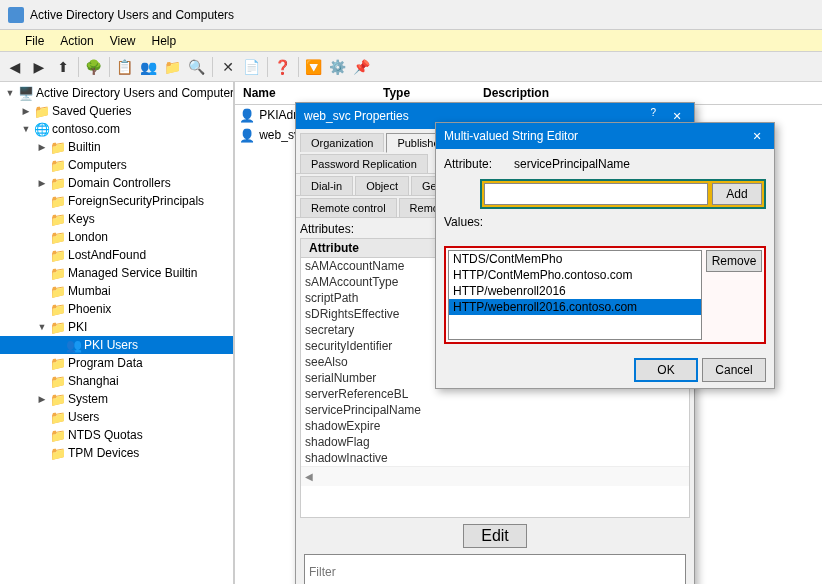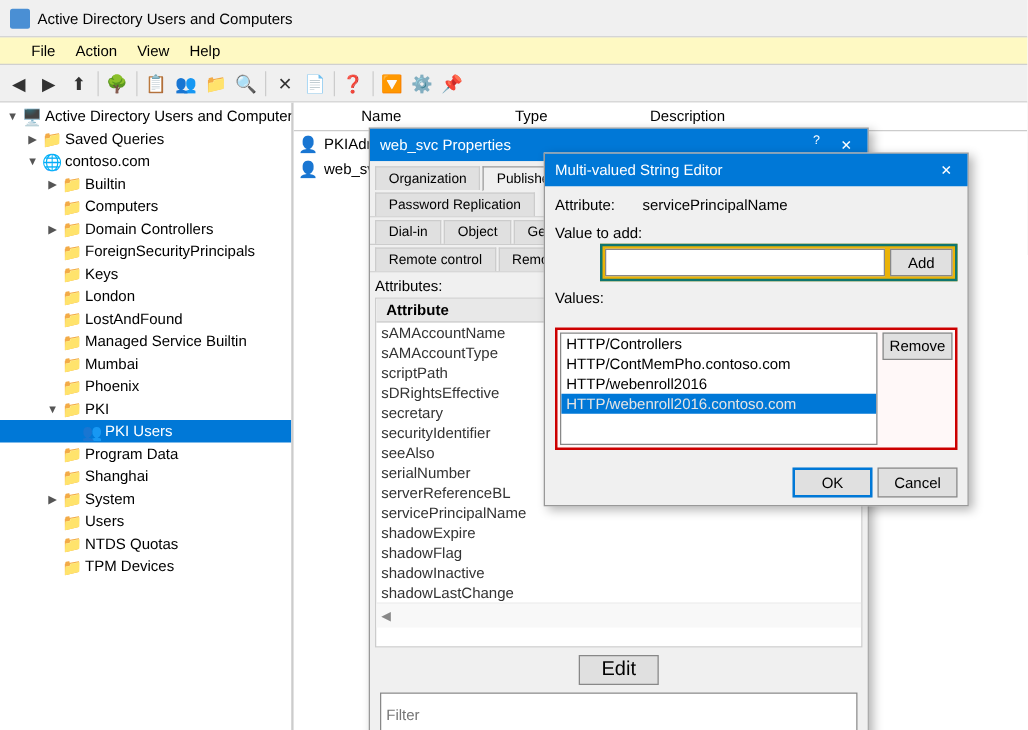--- a/index.html
+++ b/index.html
@@ -116,24 +116,23 @@
       position: relative;
     }
     .list-header {
       display: flex;
       background: #fff;
       border-bottom: 1px solid #ccc;
       padding: 2px 0;
     }
     .list-col-header {
       padding: 2px 8px;
-      font-weight: normal;
-      font-size: 12px;
-      cursor: pointer;
-      text-align: center;
+      font-weight: bold;
+      font-size: 12px;
+      cursor: pointer;
     }
 
     .list-rows { overflow-y: auto; flex: 1; }
     .list-row {
       display: flex;
       align-items: center;
       padding: 1px 4px;
       cursor: pointer;
       height: 20px;
     }
@@ -308,21 +307,21 @@
       height: 90px;
       border: 1px solid #888;
       background: #fff;
       overflow-y: auto;
       font-size: 12px;
     }
     .mv-listbox-item {
       padding: 1px 4px;
       cursor: pointer;
     }
-    .mv-listbox-item.selected { background: #0078d7; color: #e5e5e5; }
+    .mv-listbox-item.selected { background: #0078d7; color: #000000; }
     .mv-remove-btn {
       width: 56px; height: 22px;
       font-size: 12px;
       cursor: pointer;
       background: #e0e0e0;
       border: 1px solid #888;
       display: flex; align-items: center; justify-content: center;
       align-self: flex-start;
     }
 
@@ -610,23 +609,20 @@
           </div>
           <div class="attr-row">
             <span class="attr-name">shadowExpire</span>
           </div>
           <div class="attr-row">
             <span class="attr-name">shadowFlag</span>
           </div>
           <div class="attr-row">
             <span class="attr-name">shadowInactive</span>
           </div>
-          <div class="attr-row">
-            <span class="attr-name">shadowLastChange</span>
-          </div>
 
           <div style="height:20px; background:#f8f8f8; border-top:1px solid #eee; display:flex; align-items:center; padding:0 4px;">
             <span style="font-size:10px; color:#888;">◀</span>
           </div>
         </div>
         <div class="dialog-bottom">
           <button class="dlg-btn">Edit</button>
         </div>
 
         <div style="display:flex; align-items:center; padding:0 4px 4px;">
@@ -640,30 +636,29 @@
         <span>Multi-valued String Editor</span>
         <button class="dialog-titlebar-btn close">✕</button>
       </div>
       <div class="mv-body">
 
         <div class="mv-attr-row">
           <span class="mv-attr-label">Attribute:</span>
           <span class="mv-attr-value">servicePrincipalName</span>
         </div>
 
-        <div class="mv-section-label">Value to add:</div>
         <div class="mv-input-row">
           <input class="mv-input" type="text" value="" style="">
           <button class="mv-add-btn">Add</button>
         </div>
 
         <div class="mv-values-label">Values:</div>
         <div class="mv-values-area">
           <div class="mv-listbox">
-            <div class="mv-listbox-item">HTTP/Controllers</div>
+            <div class="mv-listbox-item">NTDS/ContMemPho</div>
             <div class="mv-listbox-item">HTTP/ContMemPho.contoso.com</div>
             <div class="mv-listbox-item">HTTP/webenroll2016</div>
             <div class="mv-listbox-item selected">HTTP/webenroll2016.contoso.com</div>
           </div>
           <button class="mv-remove-btn">Remove</button>
         </div>
       </div>
 
       <div class="mv-bottom">
         <button class="mv-ok-btn">OK</button>

